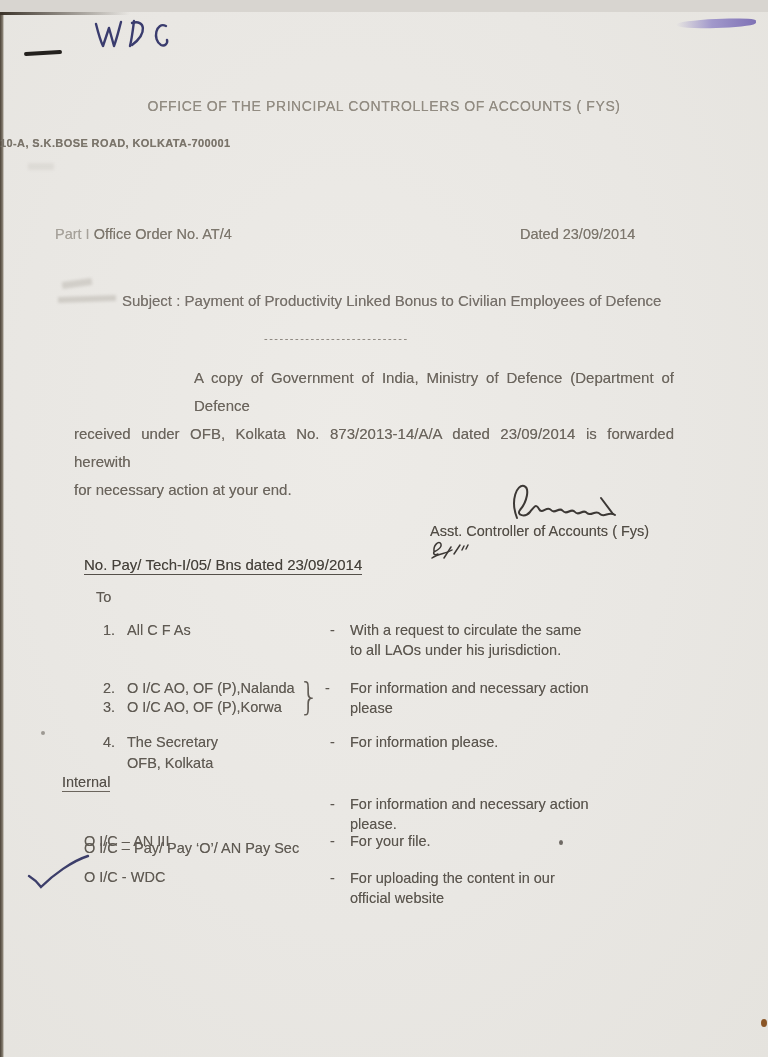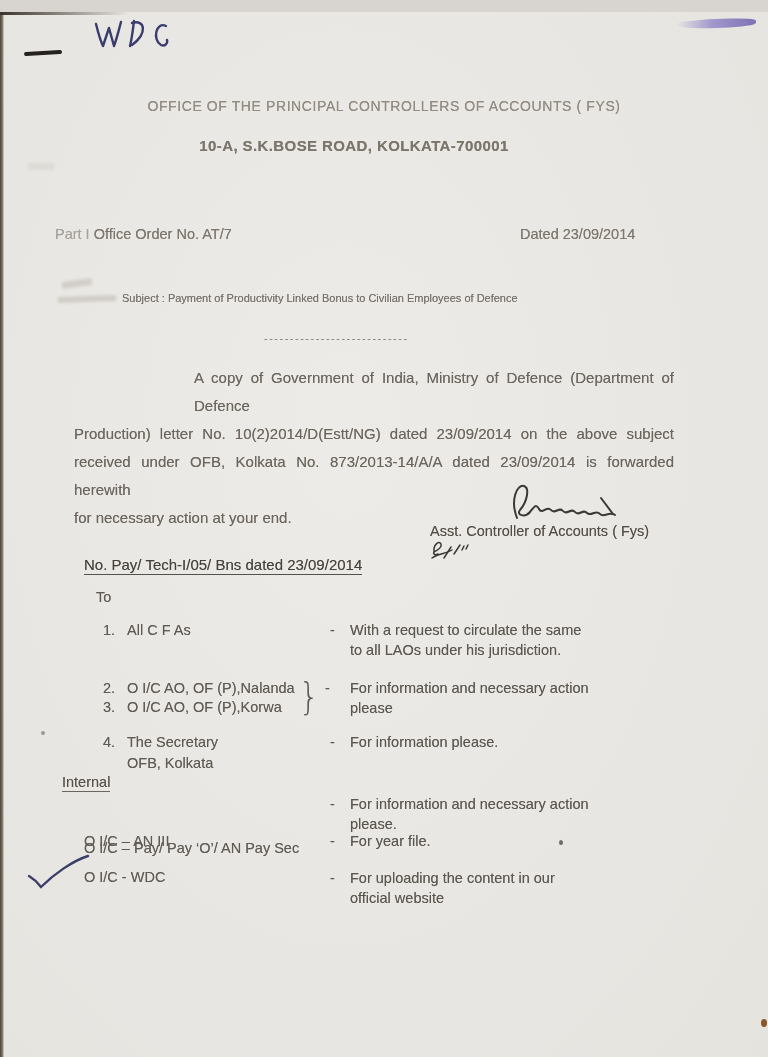--- a/index.html
+++ b/index.html
@@ -10,24 +10,24 @@
     background:radial-gradient(ellipse at 45% 40%, #edebe7 0%, #e9e7e3 55%, #e5e3de 100%);
     font-family:"Liberation Sans", sans-serif;
     overflow:hidden;
     color:#6e6860;
   }
   .abs{position:absolute;white-space:nowrap;}
   .soft{text-shadow:0 0 0.6px rgba(110,104,96,.65);}
 
   
   .hdr1{width:768px;text-align:center;font-size:14px;letter-spacing:.6px;color:#928c82;}
-  .hdr2{width:708px;text-align:center;font-size:15px;font-weight:700;letter-spacing:.4px;color:#7b756b;}
+  .hdr2{width:708px;text-align:left;font-size:11px;font-weight:700;letter-spacing:.4px;color:#7b756b;}
   .orderline{font-size:14.5px;color:#7d776d;}
   .order-prefix{opacity:.62;}
-  .subj{font-size:11px;color:#76706a;}
+  .subj{font-size:15px;color:#76706a;}
   .dashes{font-size:11px;letter-spacing:1.5px;color:#827c74;}
   .para{width:600px;font-size:15px;line-height:28px;color:#6b655d;}
   .para div{white-space:normal;}
   .jline{text-align:justify;text-align-last:justify;word-spacing:1.5px;}
   .indent{padding-left:120px;box-sizing:border-box;}
   .sig-title{font-size:14.5px;color:#524d46;}
   .refline{font-size:15px;color:#45413b;border-bottom:1.5px solid #55504a;padding-bottom:1px;}
   .listtxt{font-size:14.5px;color:#5f5a53;}
   .purpose{font-size:14.5px;color:#5b564f;}
   .coldash{font-size:14.5px;color:#5b564f;}
@@ -82,33 +82,32 @@
       </g>
     </svg>
   </div>
   <div class="abs hand-dash"></div>
 
   <div class="abs hdr1 soft" style="top:86px;left:0;">OFFICE OF THE PRINCIPAL CONTROLLERS OF ACCOUNTS ( FYS)</div>
   <div class="abs hdr2 soft" style="top:125px;left:0;">10-A, S.K.BOSE ROAD, KOLKATA-700001</div>
 
   <div class="abs orderline soft" style="left:55px;top:214px;">
     <span class="order-prefix">Part I</span>
-    <span>Office Order No. AT/7</span>
+    <span>Office Order No. AT/4</span>
   </div>
   <div class="abs orderline soft" style="left:520px;top:214px;">Dated 23/09/2014</div>
 
   <div class="abs subj soft" style="left:122px;top:280px;">
     <span>Subject :</span>
     <span>Payment of Productivity Linked Bonus to Civilian Employees of Defence</span>
   </div>
   <div class="abs dashes" style="left:264px;top:320px;">----------------------------</div>
 
   <div class="abs para soft" style="left:74px;top:352px;">
     <div class="jline indent">A copy of Government of India, Ministry of Defence (Department of Defence</div>
-    <div class="jline">Production) letter No. 10(2)2014/D(Estt/NG) dated 23/09/2014 on the above subject</div>
     <div class="jline">received under OFB, Kolkata No. 873/2013-14/A/A dated 23/09/2014 is forwarded herewith</div>
     <div>for necessary action at your end.</div>
   </div>
 
   <div class="abs" style="left:505px;top:466px;">
     <svg width="120" height="50" viewBox="0 0 120 50">
       <g fill="none" stroke="#3c3835" stroke-width="2" stroke-linecap="round">
         <path d="M12,40 C5,22 12,6 19,8 C25,10 22,24 15,32 C11,37 20,40 25,34 C29,29 31,25 34,31 C37,37 42,27 46,32 C50,37 54,28 58,33 C62,38 66,29 70,34 C74,39 78,30 82,35 C86,39 91,31 95,36 C99,40 104,33 110,37"></path>
         <path d="M96,20 L108,36"></path>
       </g>
@@ -153,21 +152,21 @@
 
   <div class="abs internal-hd soft" style="left:62px;top:762px;">Internal</div>
 
   <div class="abs listtxt soft" style="left:84px;top:828px;">O I/C – Pay/ Pay ‘O’/ AN Pay Sec</div>
   <div class="abs coldash soft" style="left:330px;top:784px;">-</div>
   <div class="abs purpose soft" style="left:350px;top:784px;">For information and necessary action</div>
   <div class="abs purpose soft" style="left:350px;top:804px;">please.</div>
 
   <div class="abs listtxt soft" style="left:84px;top:821px;">O I/C – AN III</div>
   <div class="abs coldash soft" style="left:330px;top:821px;">-</div>
-  <div class="abs purpose soft" style="left:350px;top:821px;">For year file.</div>
+  <div class="abs purpose soft" style="left:350px;top:821px;">For your file.</div>
 
   <div class="abs" style="left:26px;top:842px;">
     <svg width="66" height="36" viewBox="0 0 66 36">
       <path d="M3,22 C8,25 12,29 15,33 C27,21 46,7 62,2" fill="none" stroke="#3c3e6a" stroke-width="2.4" stroke-linecap="round"></path>
     </svg>
   </div>
   <div class="abs listtxt soft" style="left:84px;top:857px;">O I/C - WDC</div>
   <div class="abs coldash soft" style="left:330px;top:858px;">-</div>
   <div class="abs purpose soft" style="left:350px;top:858px;">For uploading the content in our</div>
   <div class="abs purpose soft" style="left:350px;top:878px;">official website</div>

